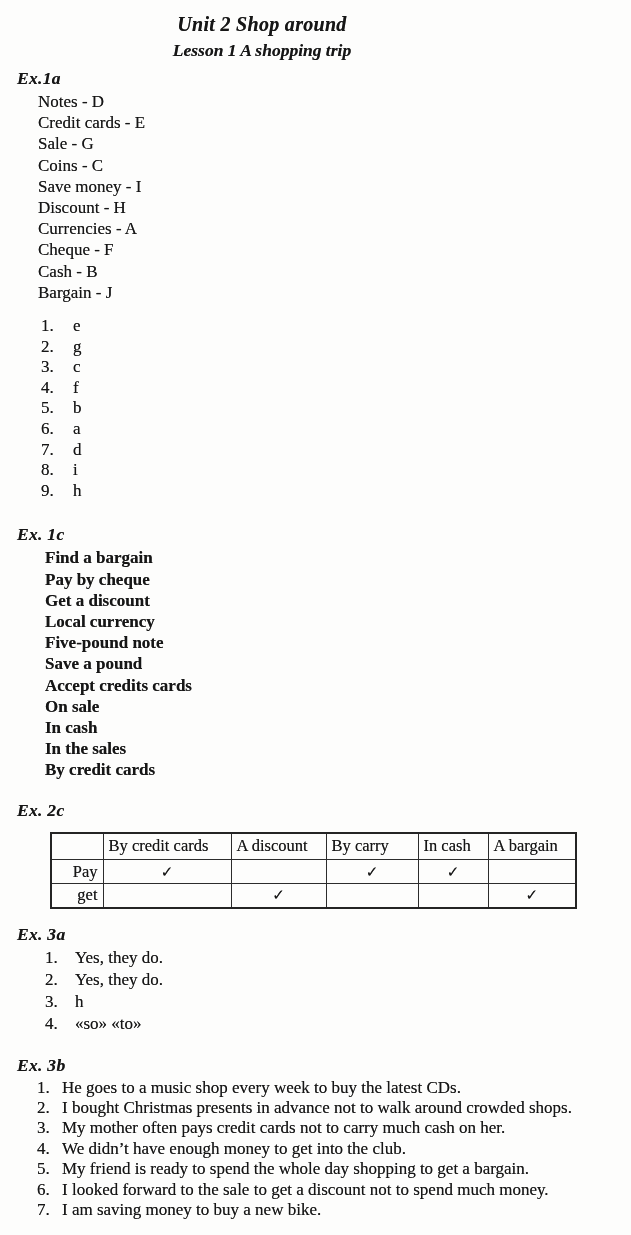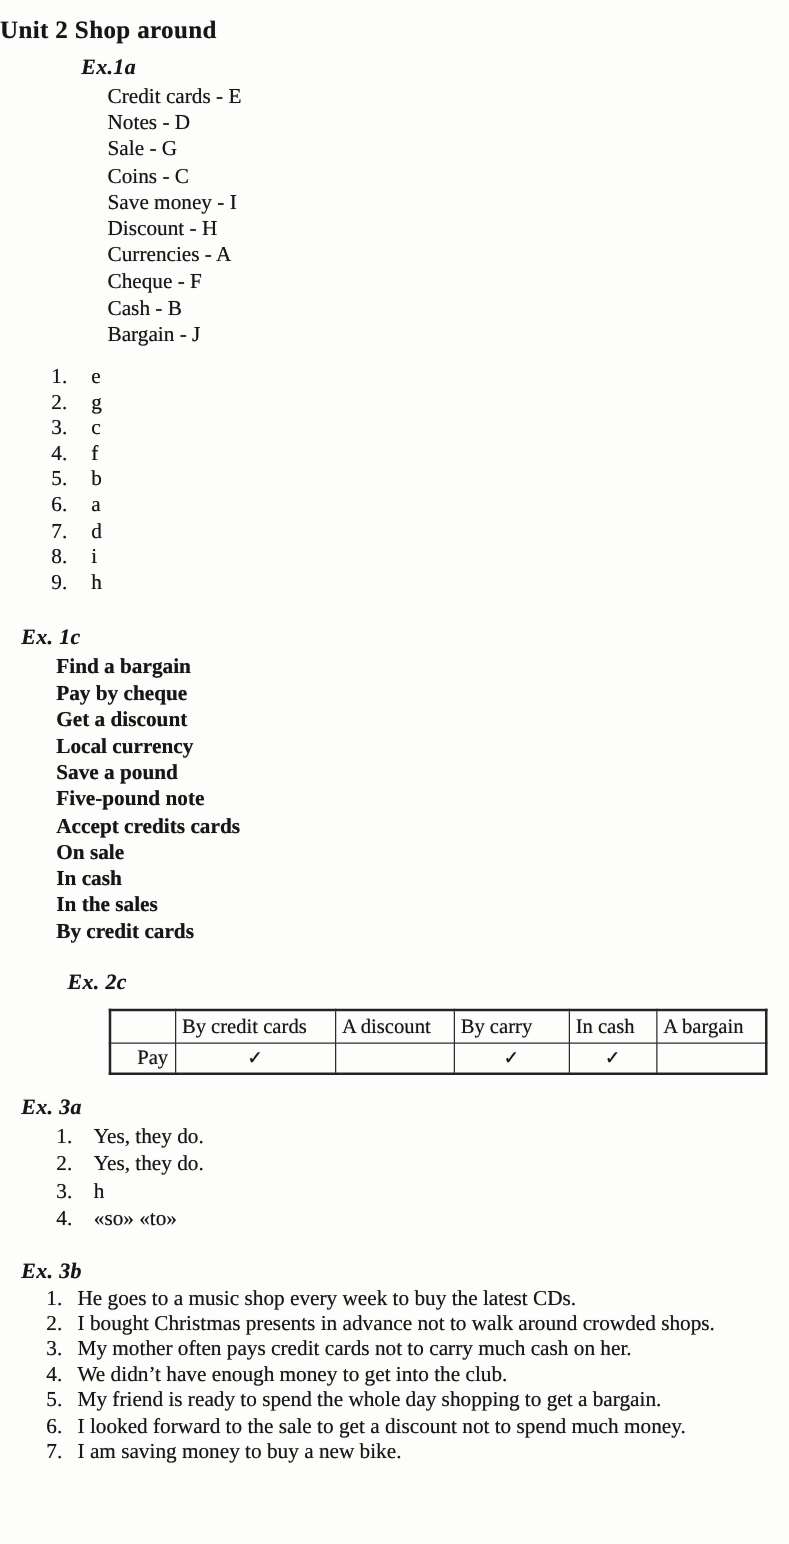--- a/index.html
+++ b/index.html
@@ -12,21 +12,21 @@
     position: relative;
     width: 631px;
     height: 1235px;
     background: #fdfdfc;
     color: #161616;
     overflow: hidden;
     padding-top: 12px;
     text-shadow: 0 0 0.6px rgba(10,10,10,0.6);
   }
   
-  .header-block { width: 524px; text-align: left; }
+  .header-block { width: 524px; text-align: center; font-style: italic; }
   .unit-title {
     font-size: 20px;
     font-weight: bold;
     letter-spacing: 0.3px;
     line-height: 24px;
   }
   .lesson-subtitle {
     font-size: 17.5px;
     font-weight: bold;
     margin-top: 4px;
@@ -52,24 +52,24 @@
   .list-1b li { line-height: 20.6px; }
   .list-1b .num { width: 32px; }
   .list-3a { margin-left: 45px; }
   .list-3a li { line-height: 22px; }
   .list-3a .num { width: 30px; }
   .list-3b { margin-left: 37px; }
   .list-3b li { line-height: 20.4px; }
   .list-3b .num { width: 25px; }
 
   
-  .sec-1a { margin-top: 7px; margin-left: 48px; }
+  .sec-1a { margin-top: 7px; }
   .sec-1b { margin-top: 13px; }
   .sec-1c { margin-top: 23px; }
-  .sec-2c { margin-top: 19px; padding-left: 37px; }
+  .sec-2c { margin-top: 19px; }
   .sec-3a { margin-top: 15px; }
   .sec-3b { margin-top: 20px; }
 
   
   .answers-table {
     border-collapse: collapse;
     table-layout: fixed;
     margin: 11px 0 0 50px;
     font-size: 16.5px;
     border: 2.5px solid #242424;
@@ -89,27 +89,28 @@
   .answers-table td.row-label { text-align: right; }
   .answers-table td.check-cell { text-align: center; font-size: 15px; }
 </style>
 </head>
 <body>
 
 <div class="page">
 
   <div class="header-block">
     <div class="unit-title">Unit 2 Shop around</div>
+    <div class="lesson-subtitle">Lesson 1 A shopping trip</div>
   </div>
 
   <div class="section sec-1a">
     <div class="ex-heading">Ex.1a</div>
     <ul class="plain-list list-1a">
+        <li>Notes - D</li>
         <li>Credit cards - E</li>
-        <li>Notes - D</li>
         <li>Sale - G</li>
         <li>Coins - C</li>
         <li>Save money - I</li>
         <li>Discount - H</li>
         <li>Currencies - A</li>
         <li>Cheque - F</li>
         <li>Cash - B</li>
         <li>Bargain - J</li>
       </ul>
   </div>
@@ -155,22 +156,22 @@
       </ol>
   </div>
 
   <div class="section sec-1c">
     <div class="ex-heading">Ex. 1c</div>
     <ul class="plain-list list-1c">
         <li>Find a bargain</li>
         <li>Pay by cheque</li>
         <li>Get a discount</li>
         <li>Local currency</li>
+        <li>Five-pound note</li>
         <li>Save a pound</li>
-        <li>Five-pound note</li>
         <li>Accept credits cards</li>
         <li>On sale</li>
         <li>In cash</li>
         <li>In the sales</li>
         <li>By credit cards</li>
       </ul>
   </div>
 
   <div class="section sec-2c">
     <div class="ex-heading">Ex. 2c</div>
@@ -193,20 +194,28 @@
           <th>A bargain</th>
         </tr>
         <tr>
           <td class="row-label">Pay</td>
           <td class="check-cell">✓</td>
           <td class="check-cell"></td>
           <td class="check-cell">✓</td>
           <td class="check-cell">✓</td>
           <td class="check-cell"></td>
         </tr>
+        <tr>
+          <td class="row-label">get</td>
+          <td class="check-cell"></td>
+          <td class="check-cell">✓</td>
+          <td class="check-cell"></td>
+          <td class="check-cell"></td>
+          <td class="check-cell">✓</td>
+        </tr>
       </tbody>
     </table>
   </div>
 
   <div class="section sec-3a">
     <div class="ex-heading">Ex. 3a</div>
     <ol class="num-list list-3a">
         <li>
         <span class="num">1.</span>
         <span class="val">Yes, they do.</span>

